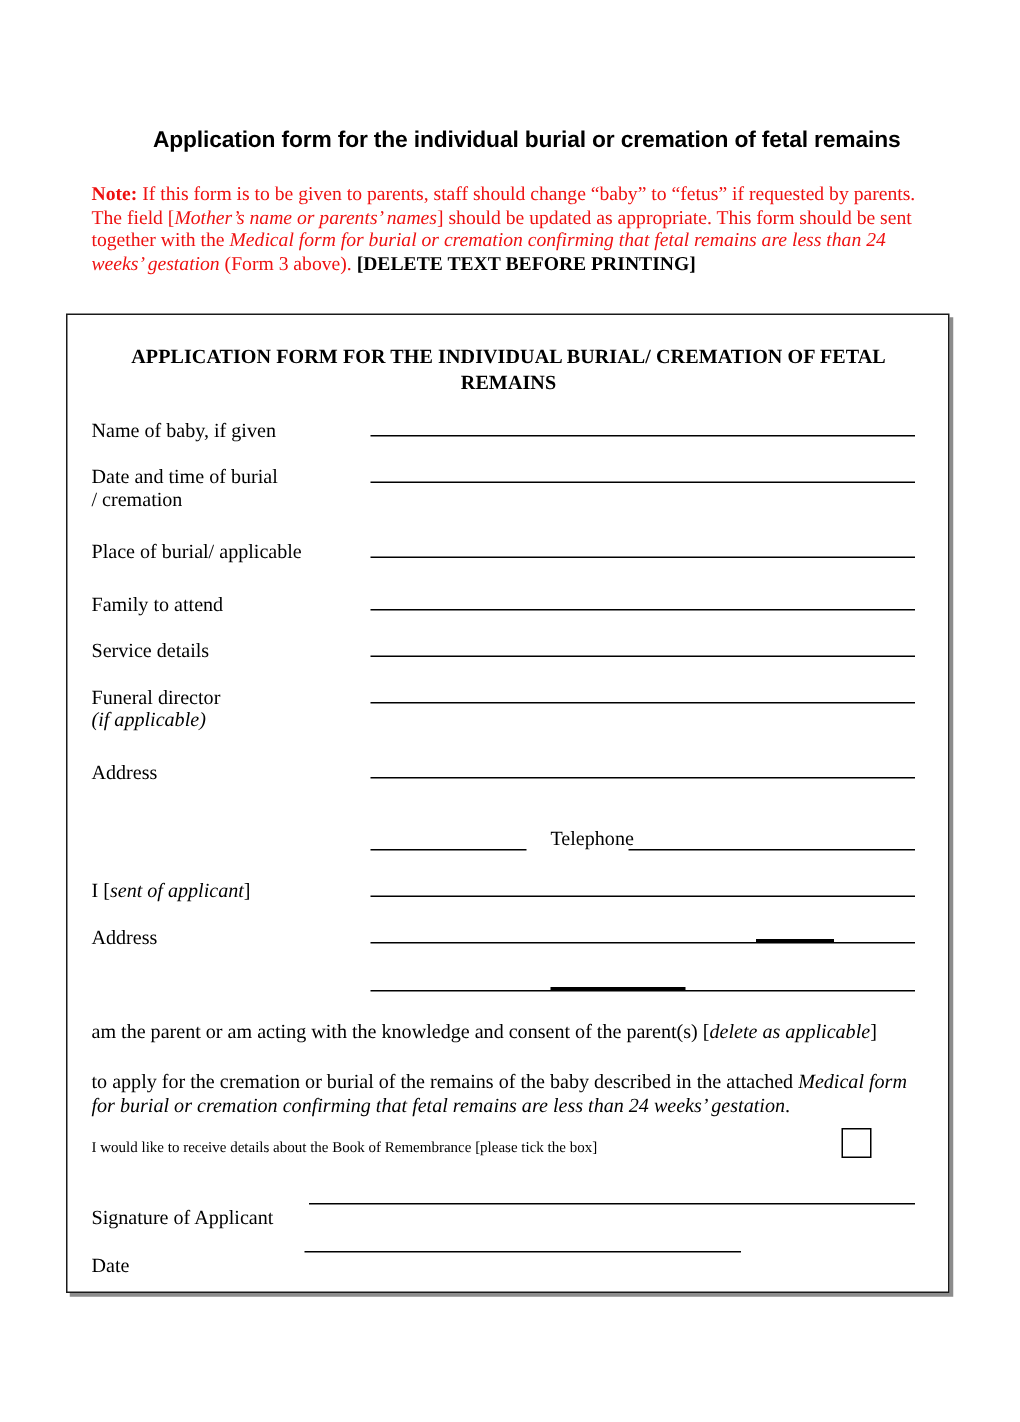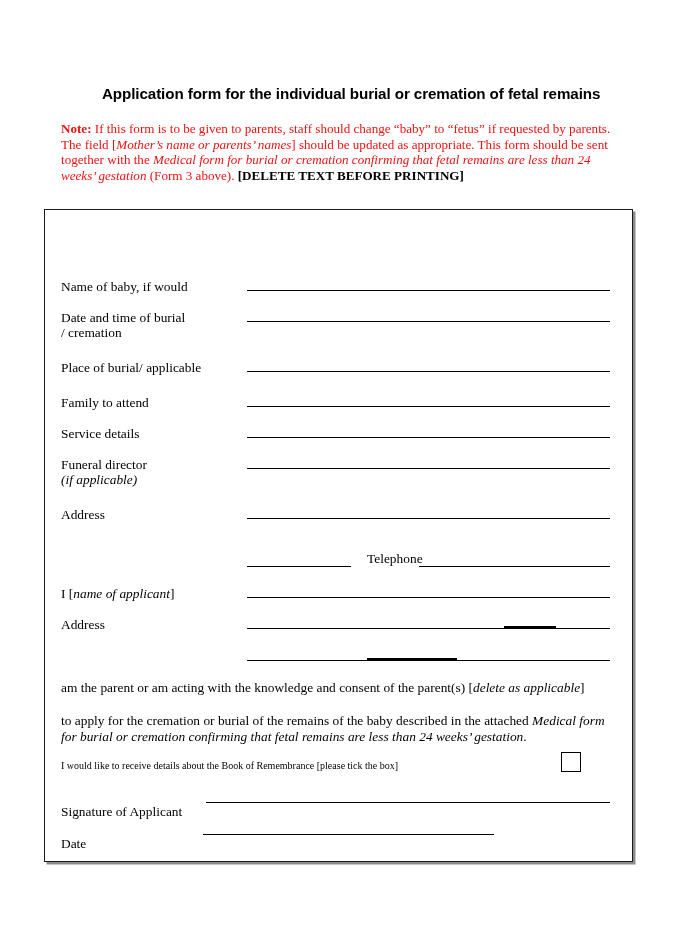--- a/index.html
+++ b/index.html
@@ -183,23 +183,24 @@
 <div class="page">
 
   <div class="doc-heading">Application form for the individual burial or cremation of fetal remains</div>
 
   <div class="doc-note">
     <span class="b">Note:</span><span> If this form is to be given to parents, staff should change “baby” to “fetus” if requested by parents. The field [</span><span class="i">Mother’s name or parents’ names</span><span>] should be updated as appropriate. This form should be sent together with the </span><span class="i">Medical form for burial or cremation confirming that fetal remains are less than 24 weeks’ gestation</span><span> (Form 3 above).  </span><span class="delete-text">[DELETE TEXT BEFORE PRINTING]</span>
   </div>
 
   <div class="form-box">
 
+    <div class="form-title">APPLICATION FORM FOR THE INDIVIDUAL BURIAL/ CREMATION OF FETAL REMAINS</div>
 
     <div class="field" style="top:80px;">
-      <span class="field-label">Name of baby, if would</span>
+      <span class="field-label">Name of baby, if given</span>
       <div class="rule rule-main"></div>
     </div>
 
     <div class="field" style="top:111px;">
       <span class="field-label">
         <span>Date and time of burial</span><br>
         <span>/ cremation</span>
       </span>
       <div class="rule rule-main"></div>
     </div>
@@ -232,21 +233,21 @@
       <div class="rule rule-main"></div>
     </div>
 
     <div class="tel-row" style="top:356px;">
       <div class="rule tel-rule-a"></div>
       <span class="tel-word">Telephone</span>
       <div class="rule tel-rule-b"></div>
     </div>
 
     <div class="field" style="top:387px;">
-      <span class="field-label"><span>I [</span><span class="i">name of applicant</span><span>]</span></span>
+      <span class="field-label"><span>I [</span><span class="i">sent of applicant</span><span>]</span></span>
       <div class="rule rule-main"></div>
     </div>
 
     <div class="field" style="top:418px;">
       <span class="field-label">Address</span>
       <div class="rule rule-main">
         <span class="ink-blob" style="left:257px;width:52px;"></span>
       </div>
     </div>
 

